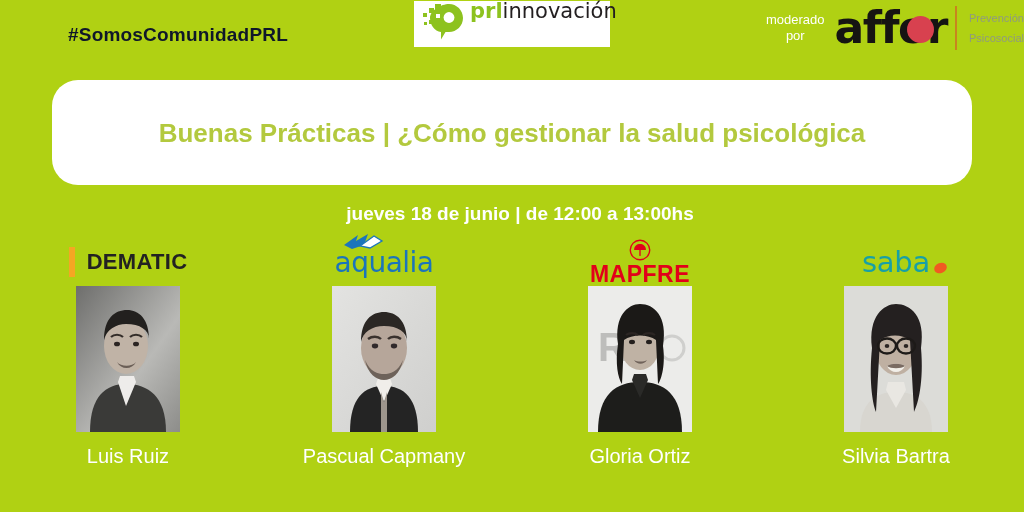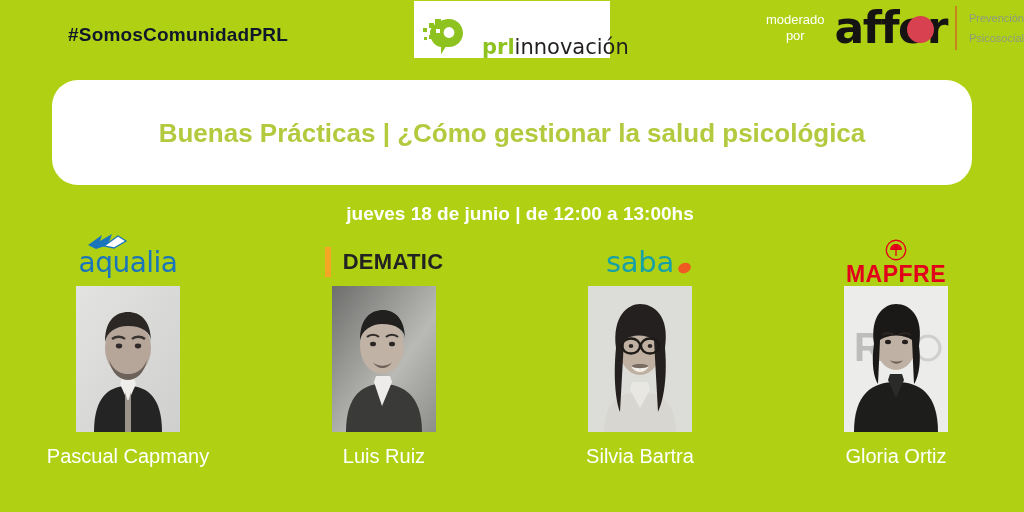--- a/index.html
+++ b/index.html
@@ -31,26 +31,25 @@
     letter-spacing: .2px;
     white-space: nowrap;
   }
 
   
   .prl-box {
     position: absolute;
     left: 414px;
     top: 1px;
     width: 196px;
-    height: 57px;
+    height: 46px;
     background: #ffffff;
     display: flex;
-    align-items: flex-end;
+    align-items: flex-start;
     padding-left: 9px;
-    gap: 12px;
   }
   .prl-mark { width: 44px; height: 42px; flex: 0 0 44px; position: relative; }
   .prl-word {
     font-size: 21px;
     line-height: 1;
     white-space: nowrap;
     margin-left: 3px;
     font-family: "DejaVu Sans", sans-serif;
   }
   .prl-word .prl-a { color: #8dc21f; font-weight: 700; }
@@ -274,20 +273,51 @@
   </div>
 </div>
 
 <div class="title-card">
   <div class="title-line">Buenas Prácticas | ¿Cómo gestionar la salud psicológica</div>
 </div>
 
 <div class="date-line">jueves 18 de junio | de 12:00 a 13:00hs</div>
 
 <div class="speakers">
+
+  <div class="speaker">
+    <div class="logo-slot">
+      <div class="lg-dematic">
+        <span class="dm-bar"></span>
+        <span class="dm-text">DEMATIC</span>
+      </div>
+    </div>
+    <div class="photo">
+      <svg viewBox="0 0 104 146" width="104" height="146">
+        <defs>
+          <linearGradient id="bg2" x1="0" y1="0" x2="1" y2="1">
+            <stop offset="0%" stop-color="#6e6e6c"></stop>
+              <stop offset="60%" stop-color="#b9b9b6"></stop>
+              <stop offset="100%" stop-color="#8d8d8a"></stop>
+          </linearGradient>
+        </defs>
+        <rect width="104" height="146" fill="url(#bg2)"></rect>
+        <path d="M14 146 C14 110 30 98 50 98 C72 98 90 110 90 146 Z" fill="#3a3a38"></path>
+        <path d="M42 96 L50 120 L60 96 L58 90 L44 90 Z" fill="#eeecea"></path>
+        <ellipse cx="50" cy="60" rx="22" ry="28" fill="#c0b3a6"></ellipse>
+        <path d="M28 54 C28 32 39 24 51 24 C63 24 73 33 73 53 C73 44 64 38 50 38 C40 38 30 44 28 54 Z" fill="#22201e"></path>
+        <ellipse cx="41" cy="58" rx="3" ry="2.3" fill="#2b2523"></ellipse>
+        <ellipse cx="60" cy="58" rx="3" ry="2.3" fill="#2b2523"></ellipse>
+        <path d="M35 51 C38 48 44 48 47 51" stroke="#332d29" stroke-width="2.2" fill="none"></path>
+        <path d="M54 51 C57 48 63 48 66 51" stroke="#332d29" stroke-width="2.2" fill="none"></path>
+        <path d="M41 76 C45 81 56 81 60 76 C56 84 45 84 41 76 Z" fill="#6b5f57"></path>
+      </svg>
+    </div>
+    <div class="speaker-name">Luis Ruiz</div>
+  </div>
 
   <div class="speaker">
     <div class="logo-slot">
       <div class="lg-aqualia">
         <svg class="aq-arrow" viewBox="0 0 42 17" width="42" height="17">
           <path d="M2 12 L16 2 L14 8 L26 1 L22 12 L10 16 Z" fill="#1b75bb"></path>
           <path d="M18 13 L32 3 L40 8 L28 15 Z" fill="#ffffff" stroke="#1b75bb" stroke-width="1.3"></path>
         </svg>
         <span class="aq-text">aqualia</span>
       </div>
@@ -311,47 +341,46 @@
         <ellipse cx="62" cy="60" rx="3.2" ry="2.4" fill="#30292b"></ellipse>
         <path d="M36 53 C40 50 46 50 49 53" stroke="#3a322e" stroke-width="2.4" fill="none"></path>
         <path d="M56 53 C59 50 65 50 69 53" stroke="#3a322e" stroke-width="2.4" fill="none"></path>
       </svg>
     </div>
     <div class="speaker-name">Pascual Capmany</div>
   </div>
 
   <div class="speaker">
     <div class="logo-slot">
-      <div class="lg-dematic">
-        <span class="dm-bar"></span>
-        <span class="dm-text">DEMATIC</span>
+      <div class="lg-mapfre">
+        <svg class="mf-emblem" viewBox="0 0 26 26" width="22" height="22">
+          <circle cx="13" cy="13" r="11.5" fill="none" stroke="#e2001a" stroke-width="1.6"></circle>
+          <path d="M6 13 C6 8 9.5 6 13 6 C16.5 6 20 8 20 13 Z" fill="#e2001a"></path>
+          <rect x="12.2" y="12" width="1.6" height="8" fill="#e2001a"></rect>
+        </svg>
+        <span class="mf-text">MAPFRE</span>
       </div>
     </div>
     <div class="photo">
       <svg viewBox="0 0 104 146" width="104" height="146">
-        <defs>
-          <linearGradient id="bg2" x1="0" y1="0" x2="1" y2="1">
-            <stop offset="0%" stop-color="#6e6e6c"></stop>
-              <stop offset="60%" stop-color="#b9b9b6"></stop>
-              <stop offset="100%" stop-color="#8d8d8a"></stop>
-          </linearGradient>
-        </defs>
-        <rect width="104" height="146" fill="url(#bg2)"></rect>
-        <path d="M14 146 C14 110 30 98 50 98 C72 98 90 110 90 146 Z" fill="#3a3a38"></path>
-        <path d="M42 96 L50 120 L60 96 L58 90 L44 90 Z" fill="#eeecea"></path>
-        <ellipse cx="50" cy="60" rx="22" ry="28" fill="#c0b3a6"></ellipse>
-        <path d="M28 54 C28 32 39 24 51 24 C63 24 73 33 73 53 C73 44 64 38 50 38 C40 38 30 44 28 54 Z" fill="#22201e"></path>
-        <ellipse cx="41" cy="58" rx="3" ry="2.3" fill="#2b2523"></ellipse>
-        <ellipse cx="60" cy="58" rx="3" ry="2.3" fill="#2b2523"></ellipse>
-        <path d="M35 51 C38 48 44 48 47 51" stroke="#332d29" stroke-width="2.2" fill="none"></path>
-        <path d="M54 51 C57 48 63 48 66 51" stroke="#332d29" stroke-width="2.2" fill="none"></path>
-        <path d="M41 76 C45 81 56 81 60 76 C56 84 45 84 41 76 Z" fill="#6b5f57"></path>
+        <rect width="104" height="146" fill="#ececea"></rect>
+        <text x="10" y="75" font-family="Liberation Sans, sans-serif" font-size="40" font-weight="700" fill="#bdbdbb">R</text>
+        <circle cx="84" cy="62" r="12" fill="none" stroke="#cfcfcd" stroke-width="3"></circle>
+        <path d="M10 146 C10 108 28 96 52 96 C76 96 94 108 94 146 Z" fill="#1d1d1b"></path>
+        <path d="M44 94 L52 112 L60 94 L58 88 L46 88 Z" fill="#2a2a28"></path>
+        <ellipse cx="52" cy="58" rx="20" ry="26" fill="#bfb2a4"></ellipse>
+        <path d="M30 58 C26 30 40 18 52 18 C66 18 80 30 75 60 C78 82 72 96 70 98 L68 54 C60 48 44 48 36 54 L34 98 C30 92 27 78 30 58 Z" fill="#1b1917"></path>
+        <ellipse cx="44" cy="56" rx="3" ry="2.2" fill="#241f1d"></ellipse>
+        <ellipse cx="61" cy="56" rx="3" ry="2.2" fill="#241f1d"></ellipse>
+        <path d="M38 49 C41 46.5 47 46.5 50 49" stroke="#2b2523" stroke-width="2.2" fill="none"></path>
+        <path d="M55 49 C58 46.5 64 46.5 67 49" stroke="#2b2523" stroke-width="2.2" fill="none"></path>
+        <path d="M46 74 C49 76 56 76 59 74 C56 79 49 79 46 74 Z" fill="#6f625a"></path>
       </svg>
     </div>
-    <div class="speaker-name">Luis Ruiz</div>
+    <div class="speaker-name">Gloria Ortiz</div>
   </div>
 
   <div class="speaker">
     <div class="logo-slot">
       <div class="lg-saba">
         <span class="sb-text">saba</span>
         <span class="sb-dot"></span>
       </div>
     </div>
     <div class="photo">
@@ -366,43 +395,13 @@
         <path d="M52 60 L53 60" stroke="#1d1a18" stroke-width="2.4"></path>
         <ellipse cx="43" cy="60" rx="2.3" ry="2" fill="#2a2422"></ellipse>
         <ellipse cx="62" cy="60" rx="2.3" ry="2" fill="#2a2422"></ellipse>
         <path d="M43 80 C47 77 57 77 61 80 C57 88 47 88 43 80 Z" fill="#f2efe9"></path>
         <path d="M43 80 C47 83 57 83 61 80 C57 77 47 77 43 80 Z" fill="#7a6b62"></path>
       </svg>
     </div>
     <div class="speaker-name">Silvia Bartra</div>
   </div>
 
-  <div class="speaker">
-    <div class="logo-slot">
-      <div class="lg-mapfre">
-        <svg class="mf-emblem" viewBox="0 0 26 26" width="22" height="22">
-          <circle cx="13" cy="13" r="11.5" fill="none" stroke="#e2001a" stroke-width="1.6"></circle>
-          <path d="M6 13 C6 8 9.5 6 13 6 C16.5 6 20 8 20 13 Z" fill="#e2001a"></path>
-          <rect x="12.2" y="12" width="1.6" height="8" fill="#e2001a"></rect>
-        </svg>
-        <span class="mf-text">MAPFRE</span>
-      </div>
-    </div>
-    <div class="photo">
-      <svg viewBox="0 0 104 146" width="104" height="146">
-        <rect width="104" height="146" fill="#ececea"></rect>
-        <text x="10" y="75" font-family="Liberation Sans, sans-serif" font-size="40" font-weight="700" fill="#bdbdbb">R</text>
-        <circle cx="84" cy="62" r="12" fill="none" stroke="#cfcfcd" stroke-width="3"></circle>
-        <path d="M10 146 C10 108 28 96 52 96 C76 96 94 108 94 146 Z" fill="#1d1d1b"></path>
-        <path d="M44 94 L52 112 L60 94 L58 88 L46 88 Z" fill="#2a2a28"></path>
-        <ellipse cx="52" cy="58" rx="20" ry="26" fill="#bfb2a4"></ellipse>
-        <path d="M30 58 C26 30 40 18 52 18 C66 18 80 30 75 60 C78 82 72 96 70 98 L68 54 C60 48 44 48 36 54 L34 98 C30 92 27 78 30 58 Z" fill="#1b1917"></path>
-        <ellipse cx="44" cy="56" rx="3" ry="2.2" fill="#241f1d"></ellipse>
-        <ellipse cx="61" cy="56" rx="3" ry="2.2" fill="#241f1d"></ellipse>
-        <path d="M38 49 C41 46.5 47 46.5 50 49" stroke="#2b2523" stroke-width="2.2" fill="none"></path>
-        <path d="M55 49 C58 46.5 64 46.5 67 49" stroke="#2b2523" stroke-width="2.2" fill="none"></path>
-        <path d="M46 74 C49 76 56 76 59 74 C56 79 49 79 46 74 Z" fill="#6f625a"></path>
-      </svg>
-    </div>
-    <div class="speaker-name">Gloria Ortiz</div>
-  </div>
-
 </div>
 
 </body></html>

